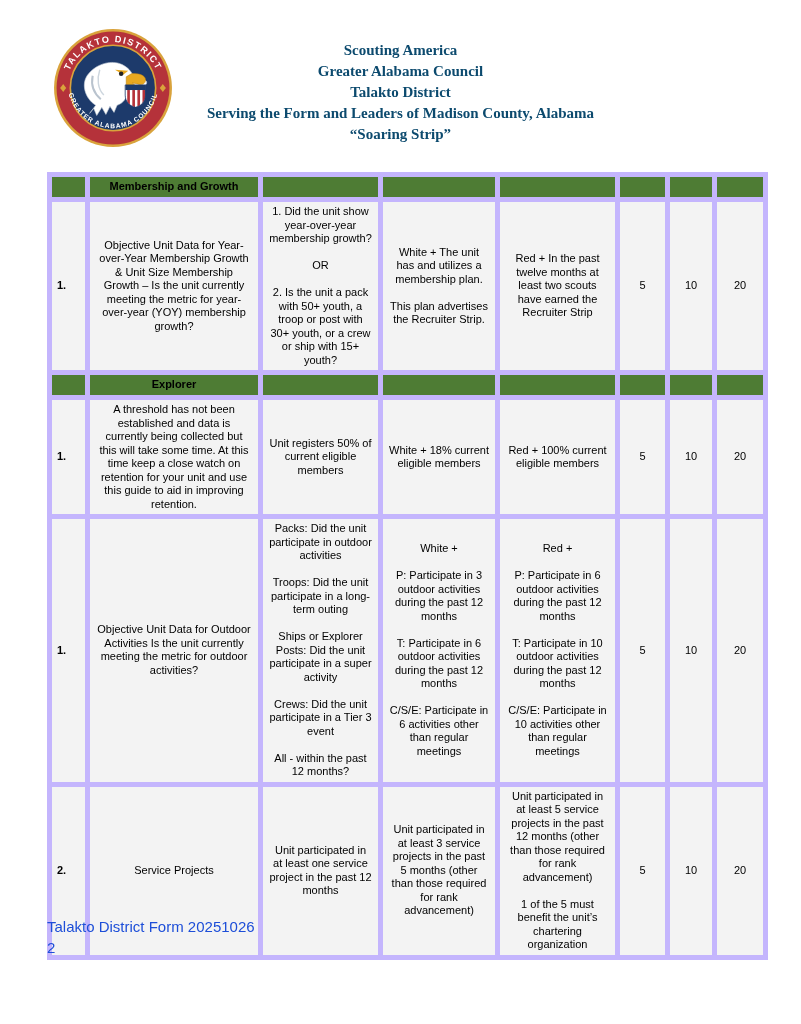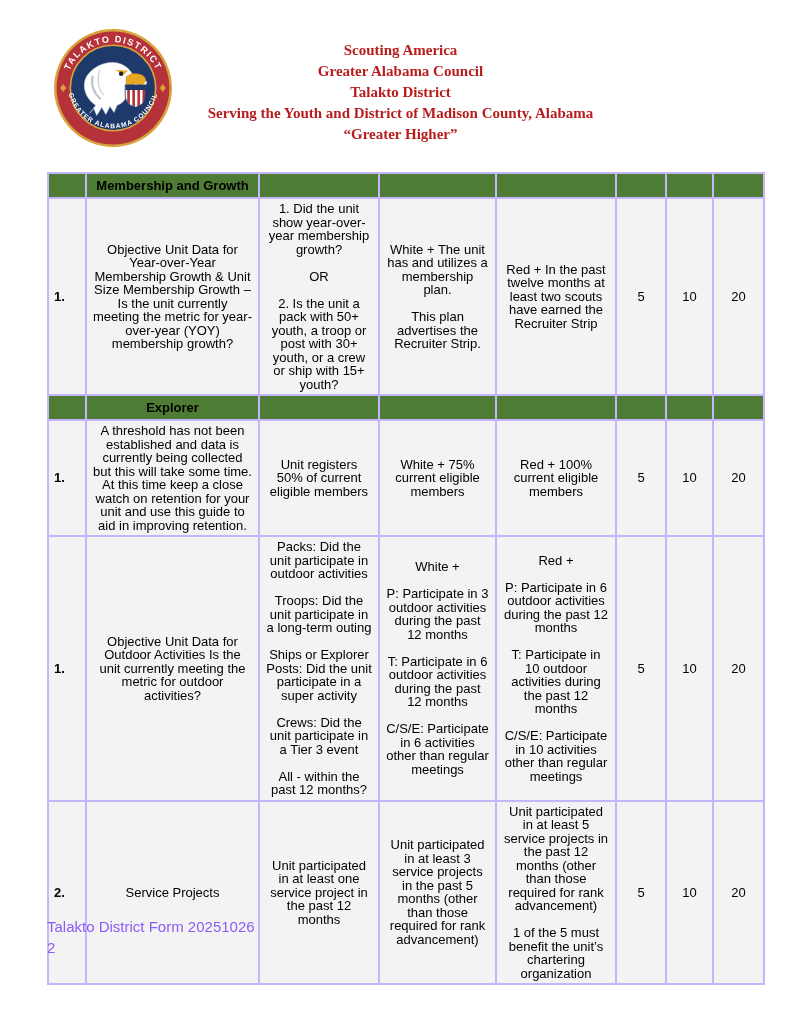--- a/index.html
+++ b/index.html
@@ -3,39 +3,39 @@
 <meta charset="utf-8">
 <style>
   html,body{margin:0;padding:0;background:#ffffff;}
   body{width:801px;height:1024px;font-family:"Liberation Sans",sans-serif;color:#000;}
   .page{position:relative;width:801px;height:1024px;background:#fff;overflow:hidden;}
 
   
   .hdr{position:relative;height:150px;}
   .logo{position:absolute;left:52px;top:27px;width:122px;height:122px;}
   .titles{padding-top:40px;text-align:center;font-family:"Liberation Serif",serif;
-          font-weight:bold;font-size:15px;line-height:21px;color:#b91c1c;}
+          font-weight:bold;font-size:15px;line-height:21px;color:#0c4a6e;}
 
   
   table.score{position:absolute;left:47px;top:172px;width:716px;border-collapse:collapse;
               table-layout:fixed;border:2px solid #000;}
-  td{border:2px solid #c4b5fd;background:#f3f3f3;font-size:13px;line-height:13.5px;
+  td{border:5px solid #c4b5fd;background:#f3f3f3;font-size:11px;line-height:13.5px;
      padding:3px 6px;vertical-align:middle;color:#000;overflow:hidden;}
   td.sec{background:#4e7c34;font-weight:bold;text-align:center;}
   td.num{font-weight:bold;padding-left:5px;vertical-align:middle;}
   td.pts{text-align:center;}
   .pre{white-space:pre-line;text-align:center;}
   tr.h-sec{height:25px;}
   tr.r1{height:133px;}
   tr.r2{height:88px;}
   tr.r3{height:224px;}
   tr.r4{height:123px;}
 
   
-  .footer{position:absolute;left:47px;top:916px;font-size:15px;line-height:21px;color:#8b5cf6;}
+  .footer{position:absolute;left:47px;top:916px;font-size:15px;line-height:21px;color:#1d4ed8;}
 </style>
 </head>
 <body>
 
 <div class="page">
 
   <div class="hdr">
     <div class="logo">
       <svg viewBox="0 0 120 120" width="122" height="122" xmlns="http://www.w3.org/2000/svg">
         <defs>
@@ -87,22 +87,22 @@
             <rect x="72" y="57" width="20" height="5" fill="#1d3a6b"></rect>
           </g>
           <path d="M 72,57 H 92 V 67 C 92,74 87,78 82,79 C 77,78 72,74 72,67 Z" fill="none" stroke="#1d3a6b" stroke-width="0.8"></path>
         </g>
       </svg>
     </div>
     <div class="titles">
       <div>Scouting America</div>
       <div>Greater Alabama Council</div>
       <div>Talakto District</div>
-      <div>Serving the Youth and District of Madison County, Alabama</div>
-      <div>“Greater Higher”</div>
+      <div>Serving the Form and Leaders of Madison County, Alabama</div>
+      <div>“Soaring Strip”</div>
     </div>
   </div>
 
   <table class="score">
     <colgroup>
       <col style="width:38px">
         <col style="width:173px">
         <col style="width:120px">
       <col style="width:117px">
         <col style="width:120px">
@@ -148,21 +148,21 @@
         <td class="sec"></td>
         <td class="sec"></td>
         <td class="sec"></td>
         <td class="sec"></td>
       </tr>
 
       <tr class="r2">
         <td class="num">1.</td>
         <td class="pre">A threshold has not been established and data is currently being collected but this will take some time. At this time keep a close watch on retention for your unit and use this guide to aid in improving retention.</td>
         <td class="pre">Unit registers 50% of current eligible members</td>
-        <td class="pre">White + 75% current eligible members</td>
+        <td class="pre">White + 18% current eligible members</td>
         <td class="pre">Red + 100% current eligible members</td>
         <td class="pts">5</td>
         <td class="pts">10</td>
         <td class="pts">20</td>
       </tr>
 
 
       <tr class="r3">
         <td class="num">1.</td>
         <td class="pre">Objective Unit Data for Outdoor Activities Is the unit currently meeting the metric for outdoor activities?</td>

